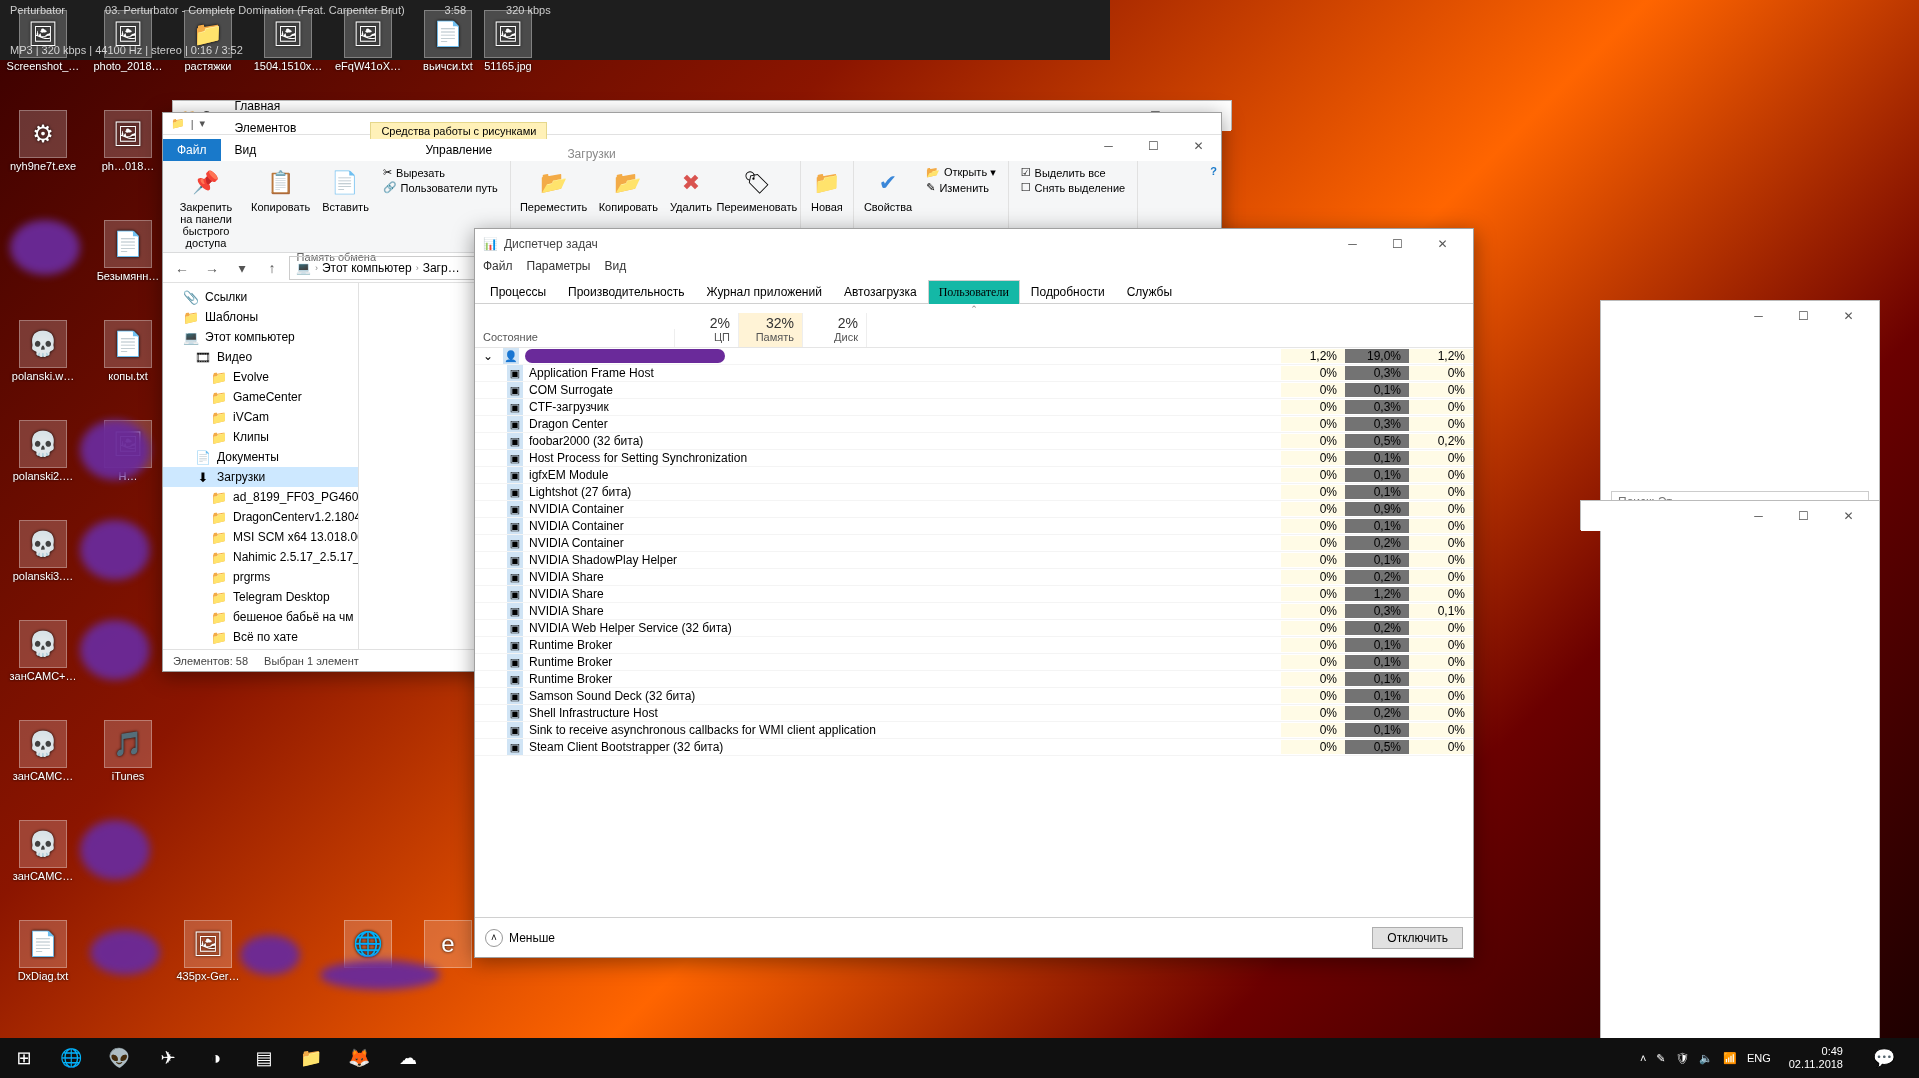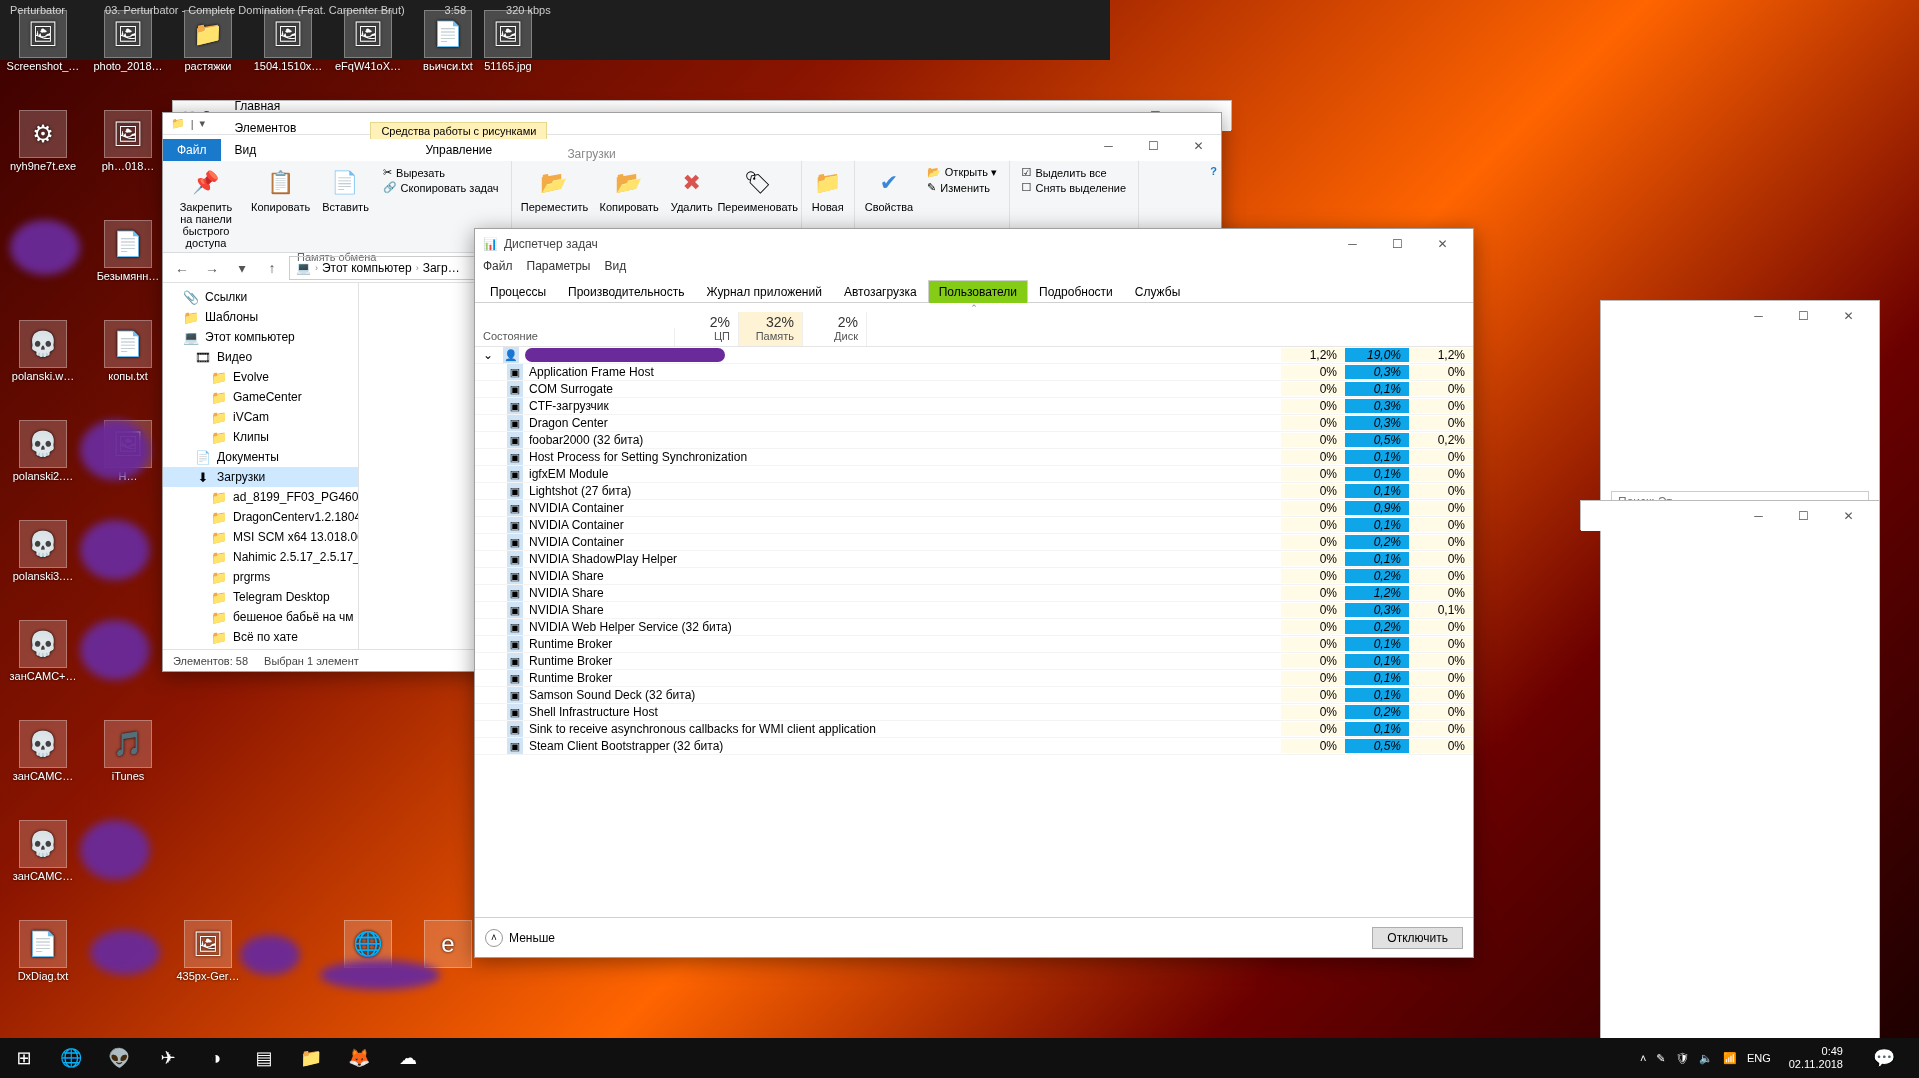--- a/index.html
+++ b/index.html
@@ -46,35 +46,35 @@
 .nav-item.d2 { padding-left: 48px; }
 .statusbar { height: 22px; border-top: 1px solid #e1e1e1; font-size: 11px; display: flex; align-items: center; padding: 0 10px; gap: 16px; color: #444; }
 
 
 #taskmgr { left: 474px; top: 228px; width: 1000px; height: 730px; z-index: 5; }
 #taskmgr .titlebar { background: #fff; }
 .tm-menu { height: 20px; display: flex; gap: 14px; padding: 0 8px; font-size: 12px; color: #333; }
 .tm-menu span { cursor: pointer; }
 .tm-tabs { display: flex; border-bottom: 1px solid #d0d0d0; font-size: 12px; padding: 0 4px; }
 .tm-tab { padding: 4px 10px; cursor: pointer; border: 1px solid transparent; border-bottom: none; position: relative; top: 1px; }
-.tm-tab.active { border-color: #d0d0d0; background: #84cc16; }
+.tm-tab.active { border-color: #d0d0d0; background: #14b8a6; font-family: Liberation Serif, serif; }
 .tm-head { display: flex; font-size: 11px; color: #555; border-bottom: 1px solid #e5e5e5; height: 34px; align-items: flex-end; }
 .tm-head .c { padding: 2px 8px 4px; border-right: 1px solid #eee; }
 .c-name { flex: 1; }
 .c-stat { width: 200px; }
 .c-num { width: 64px; text-align: right; }
 .c-num.hi { background: #fff3d6; }
 .tm-head .pct { display: block; font-size: 14px; color: #333; }
 .tm-list { flex: 1; overflow-y: auto; font-size: 12px; }
 .tm-row { display: flex; align-items: center; height: 17px; border-bottom: 1px solid #f4f4f4; }
 .tm-row .c-name { flex: 1; display: flex; align-items: center; gap: 6px; padding-left: 32px; }
 .tm-row.user .c-name { padding-left: 8px; }
 .tm-row .pi { width: 16px; height: 16px; display: inline-flex; align-items: center; justify-content: center; font-size: 11px; background: #d0e4f5; }
 .tm-row .c-num { width: 64px; text-align: right; padding-right: 8px; background: #fffbe6; }
-.tm-row .c-num.mem { background: #0ea5e9; font-style: italic; }
+.tm-row .c-num.mem { background: #737373; }
 .tm-row .c-stat { width: 200px; }
 .tm-foot { height: 40px; border-top: 1px solid #d0d0d0; display: flex; align-items: center; justify-content: space-between; padding: 0 10px; font-size: 12px; }
 .tm-foot button { padding: 3px 14px; font-size: 12px; border: 1px solid #adadad; background: #e1e1e1; cursor: pointer; }
 .fewer { display: flex; align-items: center; gap: 6px; cursor: pointer; }
 .fewer .circ { width: 18px; height: 18px; border: 1px solid #999; border-radius: 50%; display: flex; align-items: center; justify-content: center; font-size: 10px; }
 .redact { display:inline-block; width: 200px; height: 14px; background: #6a2a9a; border-radius: 7px; }
 
 
 .bgwin { position: absolute; background: #fff; border: 1px solid #bbb; z-index: 1; }
 .bgwin .titlebar { background: #fff; }
@@ -279,21 +279,21 @@
             <span class="i">📄</span>
             <span>Вставить</span>
           </div>
         <div>
           <div class="rib-small">
               <span>✂</span>
               <span>Вырезать</span>
             </div>
           <div class="rib-small">
               <span>🔗</span>
-              <span>Скопировать задач</span>
+              <span>Пользователи путь</span>
             </div>
         </div>
       </div>
       <div class="gname">Память обмена</div>
     </div>
     <div class="rib-group">
       <div class="rib-big">
         <div class="rib-btn">
             <span class="i" style="color:#f0a030">📂</span>
             <span>Переместить</span>
@@ -738,20 +738,21 @@
   </div>
 </div>
 
 <div id="foobar">
   <div class="row1">
     <span>Perturbator</span>
     <span>03. Perturbator - Complete Domination (Feat. Carpenter Brut)</span>
     <span>3:58</span>
     <span>320 kbps</span>
   </div>
+  <div>MP3 | 320 kbps | 44100 Hz | stereo | 0:16 / 3:52</div>
 </div>
 
 <div id="taskbar">
   <div id="tb-apps" style="display:flex;">
       <div class="tb-btn">⊞</div>
       <div class="tb-btn">🌐</div>
       <div class="tb-btn">👽</div>
       <div class="tb-btn">✈</div>
       <div class="tb-btn">◑</div>
       <div class="tb-btn">▤</div>

